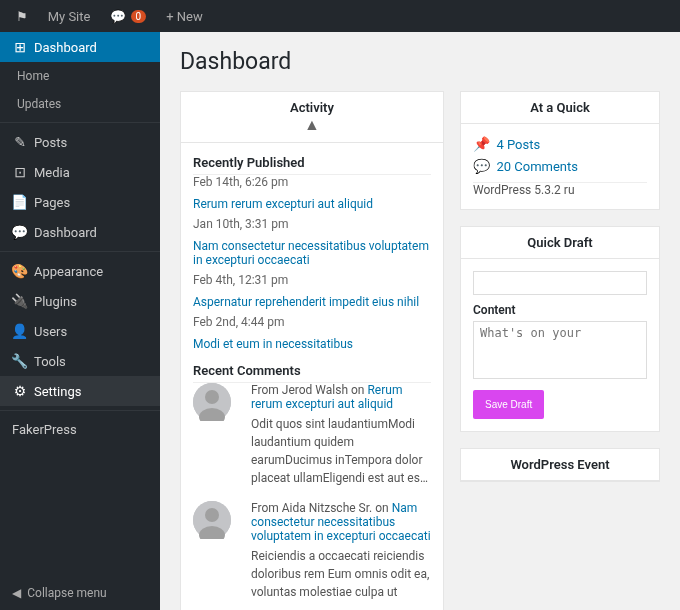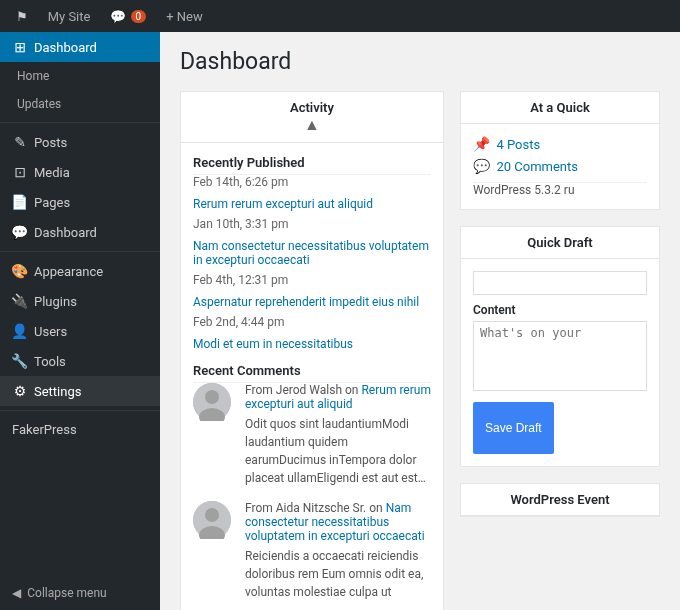--- a/index.html
+++ b/index.html
@@ -150,21 +150,21 @@
       font-size: 12px;
       flex-wrap: wrap;
       flex-direction: column;
     }
     .activity-date { color: #666; white-space: nowrap; min-width: 110px; }
     .activity-link { color: #0073aa; cursor: pointer; }
 
     
     .comment-item {
       display: flex;
-      gap: 14px;
+      gap: 20px;
       margin-bottom: 14px;
       font-size: 12px;
     }
     .comment-avatar {
       width: 38px;
       height: 38px;
       background: #c3c4c7;
       border-radius: 50%;
       flex-shrink: 0;
       display: flex;
@@ -208,29 +208,29 @@
       margin-bottom: 8px;
     }
     .quick-draft-textarea {
       width: 100%;
       border: 1px solid #ddd;
       padding: 4px 6px;
       font-size: 12px;
       color: #aaa;
       outline: none;
       resize: none;
-      height: 70px;
+      height: 58px;
       margin-bottom: 8px;
     }
     .save-draft-btn {
-      background: #3b82f6;
+      background: #d946ef;
       color: #fff;
       border: none;
-      padding: 19px 12px;
-      font-size: 12px;
+      padding: 9px 12px;
+      font-size: 10px;
       cursor: pointer;
       border-radius: 2px;
     }
   </style>
 </head>
 <body>
 
 <div class="admin-bar">
   <div class="admin-bar-item wp-logo">
     <span>⚑</span>

